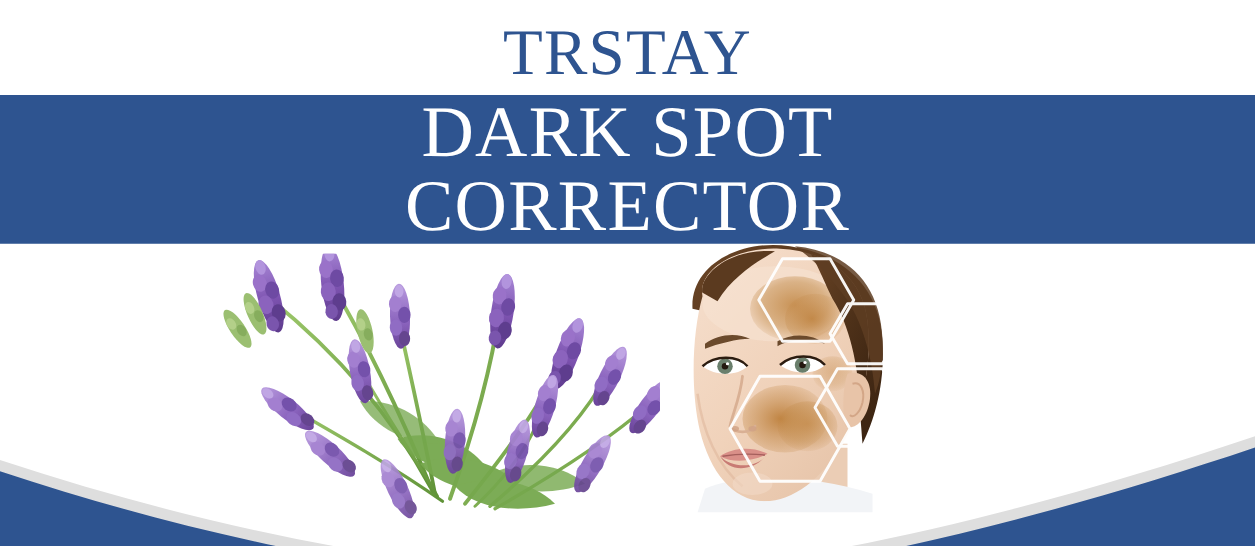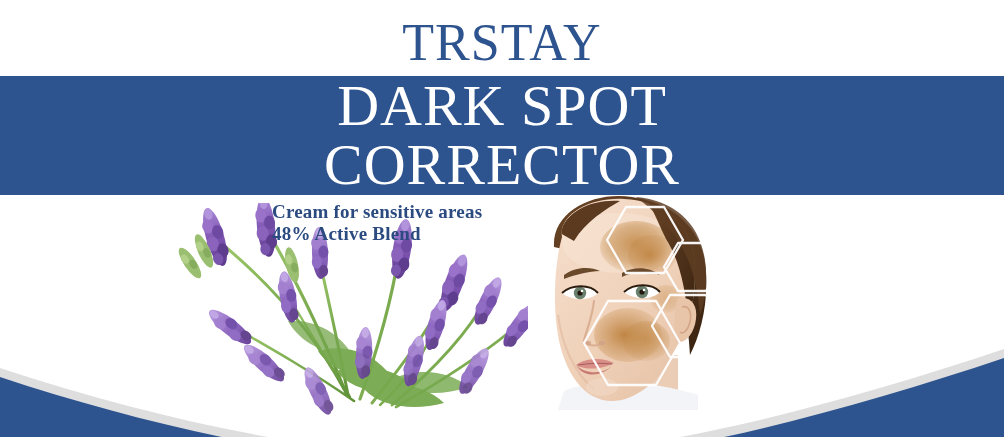--- a/index.html
+++ b/index.html
@@ -311,24 +311,20 @@
           <polygon points="98,12 136,12 155,45 136,78 98,78 79,45"></polygon>
           <polygon points="150,48 178,48 192,72 178,96 150,96 136,72"></polygon>
           <polygon points="80,106 128,106 152,148 128,190 80,190 56,148"></polygon>
           <polygon points="142,100 178,100 196,131 178,162 142,162 124,131"></polygon>
         </g>
       </svg>
     </div>
 
   </div>
 
-  <div class="subtitle">
-    <div>Cream for sensitive areas</div>
-    <div>48% Active Blend</div>
-  </div>
 
   <svg class="bottom-curve" viewBox="0 0 1004 190" preserveAspectRatio="none">
 
     <path d="M0 121 C 160 174, 330 209, 470 212 C 620 214, 820 164, 1004 102 L 1004 190 L 0 190 Z" fill="#dedede"></path>
 
     <path d="M0 130 C 160 183, 330 218, 470 221 C 620 223, 820 173, 1004 111 L 1004 190 L 0 190 Z" fill="#2e5490"></path>
   </svg>
 
 </div>
 

